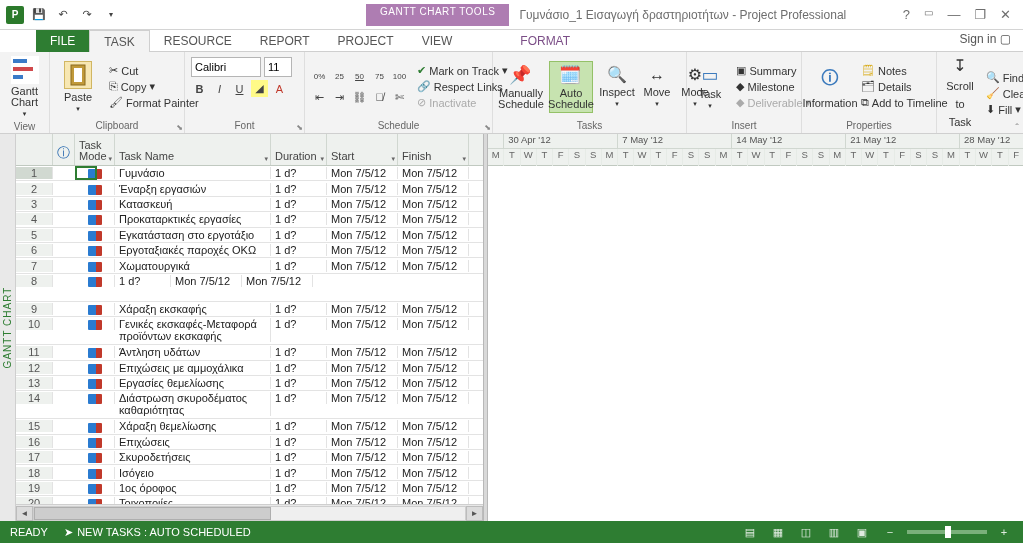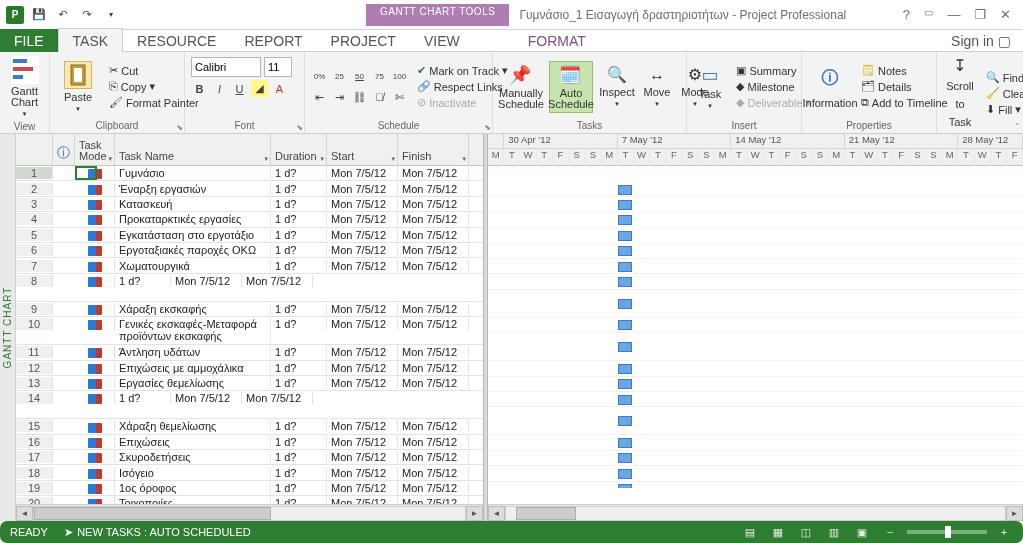--- a/index.html
+++ b/index.html
@@ -9,21 +9,21 @@
   .titlebar { height: 30px; background: #fff; display: flex; align-items: center; border-bottom: 1px solid #d4d4d4; }
   .qat { display: flex; align-items: center; gap: 6px; padding: 0 6px; }
   .qat .app-icon { width: 18px; height: 18px; background: #2b7a2b; display: inline-flex; align-items: center; justify-content: center; color:#fff; font-weight:bold; font-size:10px; border-radius:2px;}
   .qat .qat-btn { width: 18px; height: 18px; display:inline-flex; align-items:center; justify-content:center; color:#444; cursor:pointer;}
   .contextual-tab { margin-left: 240px; background: #ae7db2; color:#fff; padding: 2px 14px 0 14px; height: 22px; font-size: 10px; letter-spacing: 0.5px;}
   .title-text { flex:1; text-align:left; padding-left: 10px; color:#6e6e6e; font-size: 12px;}
   .title-icons { display:flex; gap:14px; padding: 0 12px; color:#6e6e6e; font-size: 13px;}
   .title-icons span { cursor:pointer; }
 
   
-  .ribbon-tabs { height: 22px; display:flex; align-items:center; border-bottom: 1px solid #cfcfcf; font-size: 14px; }
+  .ribbon-tabs { height: 22px; display:flex; align-items:flex-start; border-bottom: 1px solid #cfcfcf; font-size: 12px; margin-left: 36px; }
   .ribbon-tabs .tab { padding: 4px 14px; color:#555; cursor:pointer; text-transform: uppercase; }
   .ribbon-tabs .tab.file { background:#2e7d32; color:#fff; }
   .ribbon-tabs .tab.active { border: 1px solid #cfcfcf; border-bottom: 1px solid #f3f3f3; background:#f3f3f3; margin-bottom:-1px; }
   .ribbon-tabs .tab.format { margin-left: 40px; color:#7b4e87;}
   .signin { margin-left:auto; padding: 2px 12px; color:#555; cursor:pointer; }
 
   
   .ribbon { height: 82px; background:#f3f3f3; border-bottom: 1px solid #cfcfcf; display:flex; position:relative;}
   .group { border-right: 1px solid #dedede; display:flex; flex-direction:column; justify-content:space-between; padding: 2px 6px 0 6px; }
   .group-label { text-align:center; font-size: 10px; color:#666; padding: 1px 0 2px 0; white-space:nowrap;}
@@ -67,37 +67,37 @@
   .cell.info { width:22px; }
   .cell.mode { width:40px; text-align:center;}
   .cell.name { width:156px; white-space:normal; line-height:12px;}
   .cell.dur { width:56px; }
   .cell.start { width:71px; }
   .cell.finish { width:71px; }
   .mode-icon { display:inline-block; width:14px; height:10px; background: linear-gradient(to right,#2a7bd0 60%,#c0392b 60%); border-radius:1px; vertical-align:middle;}
   .select-rect { position:absolute; border:2px solid #2e7d32; pointer-events:none; }
 
   
-  .gantt { flex:1; display:flex; flex-direction:column; overflow:hidden;gap:16px;}
+  .gantt { flex:1; display:flex; flex-direction:row; overflow:hidden;gap:16px;}
   .gantt-head { height:32px; border-bottom:1px solid #c0c9c0; background:#eef1ee; font-size:9.5px; position:relative;}
   .gantt-head .weeks { display:flex; height:15px; }
   .gantt-head .week { border-right:1px solid #d0d7d0; border-bottom:1px solid #d0d7d0; padding-left:4px; color:#555; white-space:nowrap; }
   .gantt-head .days { display:flex; height:17px; }
   .gantt-head .day { width:16.28px; text-align:center; border-right:1px solid #e6ebe6; color:#666; }
   .gantt-body { flex:1; position:relative; overflow:hidden;}
   .glane { position:absolute; left:0; right:0; border-bottom:1px solid #f2f2f2; }
   .gbar { position:absolute; height:10px; background:#6aa6e6; border:1px solid #3d7bbd; }
 
   .hscroll { height:17px; background:#e8e8e8; border-top:1px solid #cfcfcf; display:flex; align-items:center; position:relative;}
   .hscroll .arrow { width:17px; height:15px; background:#dcdcdc; border:1px solid #bcbcbc; display:flex; align-items:center; justify-content:center; font-size:8px; color:#555; cursor:pointer;}
   .hscroll .track { flex:1; height:15px; background:#efefef; border:1px solid #cfcfcf; position:relative;}
   .hscroll .thumb { position:absolute; top:0; height:13px; background:#cdcdcd; border:1px solid #aeaeae;}
 
   
-  .statusbar { position:absolute; left:0; right:0; bottom:0; height:22px; background:#2e7d32; color:#fff; display:flex; align-items:center; font-size:11px;border-radius:7px;}
+  .statusbar { position:absolute; left:0; right:0; bottom:0; height:22px; background:#2e7d32; color:#fff; display:flex; align-items:center; font-size:11px;}
   .statusbar .st-left { padding: 0 10px; }
   .statusbar .st-mid { padding: 0 6px; display:flex; align-items:center; gap:4px;}
   .statusbar .st-right { margin-left:auto; display:flex; align-items:center; gap:6px; padding-right:8px;}
   .statusbar .sb-btn { width:22px; height:18px; display:flex; align-items:center; justify-content:center; cursor:pointer; opacity:0.85;}
   .zoom-track { width:80px; height:4px; background:#7ab07a; position:relative;}
   .zoom-thumb { position:absolute; top:-4px; left:38px; width:6px; height:12px; background:#fff;}
 
   svg { display:block; }
 </style>
 </head>
@@ -481,20 +481,21 @@
           <div class="cell mode"><span class="mode-icon"></span></div>
           <div class="cell name">Εργασίες θεμελίωσης</div>
           <div class="cell dur">1 d?</div>
           <div class="cell start">Mon 7/5/12</div>
           <div class="cell finish">Mon 7/5/12</div>
         </div>
         <div class="row tall">
           <div class="cell id">14</div>
           <div class="cell info"></div>
           <div class="cell mode"><span class="mode-icon"></span></div>
+          <div class="cell name">Διάστρωση σκυροδέματος καθαριότητας</div>
           <div class="cell dur">1 d?</div>
           <div class="cell start">Mon 7/5/12</div>
           <div class="cell finish">Mon 7/5/12</div>
         </div>
         <div class="row ">
           <div class="cell id">15</div>
           <div class="cell info"></div>
           <div class="cell mode"><span class="mode-icon"></span></div>
           <div class="cell name">Χάραξη θεμελίωσης</div>
           <div class="cell dur">1 d?</div>

